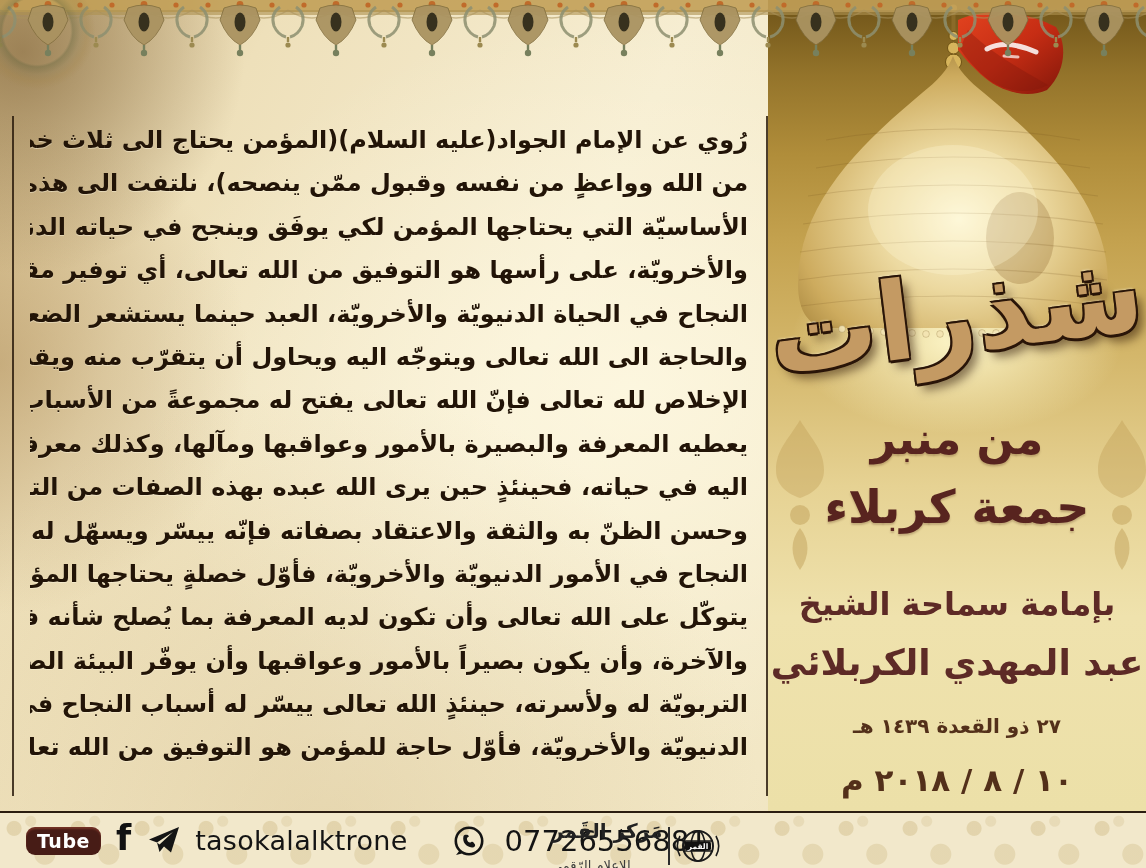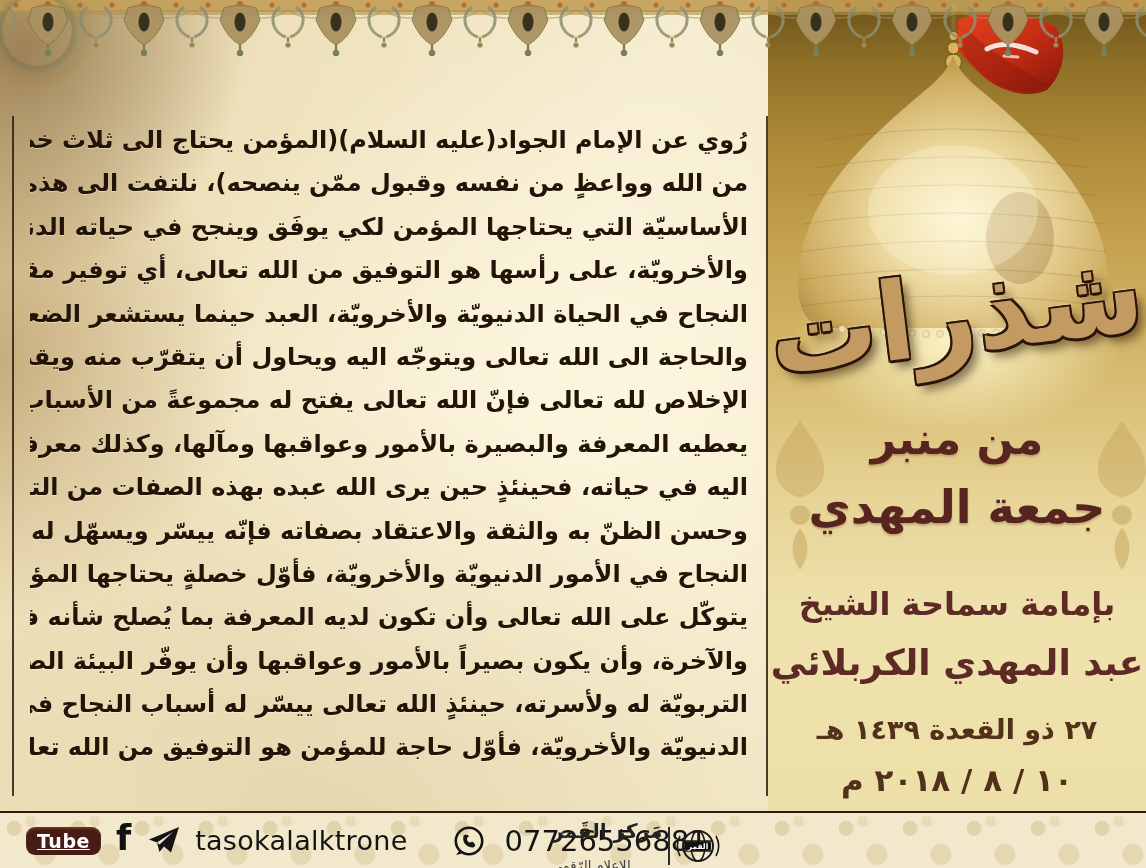--- a/index.html
+++ b/index.html
@@ -26,21 +26,21 @@
     transform:rotate(-7deg);
     text-shadow:2px 2px 0 #2a1508,-2px -2px 0 #2a1508,2px -2px 0 #2a1508,
                 -2px 2px 0 #2a1508,0 3px 0 #2a1508,6px 8px 10px rgba(40,15,0,.5),
                 -1px -3px 2px rgba(255,255,240,.35);
     letter-spacing:4px;
   }
   .minbar{top:413px; font-size:44px; font-weight:bold; color:#58241f; text-shadow:0 2px 2px rgba(80,40,20,.25);}
   .jumaa{top:480px; font-size:46px; font-weight:bold; color:#58241f; text-shadow:0 2px 2px rgba(80,40,20,.25);}
   .imama1{top:585px; font-size:32px; font-weight:bold; color:#5d2a26;}
   .imama2{top:642px; font-size:36px; font-weight:bold; color:#5d2a26;}
-  .hijri{top:714px; font-size:27px; font-weight:bold; color:#53301a;}
+  .hijri{top:714px; font-size:20px; font-weight:bold; color:#53301a;}
   .gregorian{top:762px; font-size:31px; font-weight:bold; color:#53301a;}
   .side-orn{position:absolute; opacity:.40;}
   
   .top-border{position:absolute; top:0; left:0; width:1146px; height:58px;}
   .corner-medallion{
     position:absolute; left:-22px; top:-28px; width:118px; height:118px; border-radius:50%;
     background:radial-gradient(circle, rgba(95,100,62,0) 40%, rgba(95,100,62,.5) 43%, rgba(95,100,62,.15) 52%, rgba(160,130,70,.35) 60%, rgba(160,130,70,0) 70%);
     opacity:.7;
   }
   
@@ -62,21 +62,20 @@
       radial-gradient(circle at 70% 75%, rgba(208,188,136,.38) 10px, rgba(208,188,136,0) 11px),
       radial-gradient(circle at 48% 15%, rgba(208,188,136,.30) 5px, rgba(208,188,136,0) 6px),
       #f2e8cb;
     background-size:64px 55px;
   }
   .footer-left{position:absolute; left:26px; top:0; height:55px; display:flex; align-items:center; gap:15px;}
   .yt-badge{
     background:#471c16; color:#fff; font-weight:bold; font-size:19px;
     padding:3px 11px; border-radius:9px; letter-spacing:.5px;
     box-shadow:inset 0 2px 2px rgba(255,120,90,.25);
-    text-decoration:underline;
   }
   .fb{font-size:35px; font-weight:800; color:#121212; margin-top:-6px;}
   .handle{font-size:27px; color:#141414; letter-spacing:.3px;text-align:center;}
   .phone{font-size:29px; color:#141414; font-weight:500; margin-left:4px;}
   .logo{position:absolute; left:552px; top:6px; display:flex; align-items:center; gap:6px;}
   .logo-texts{display:flex; flex-direction:column; align-items:flex-end; direction:rtl; text-align:left;}
   .logo-title{font-size:20px; font-weight:bold; color:#222;}
   .logo-sub{font-size:13px; color:#3b3b3b; margin-top:15px;}
   .logo-bar{width:2px; height:38px; background:#2c2c2c;}
   svg{display:block;}
@@ -165,21 +164,21 @@
   <svg class="side-orn" style="left:1094px;top:420px;" width="56" height="150" viewBox="0 0 56 150">
     <g fill="#b8944a">
         <path d="M28,0 C40,20 52,30 52,50 C52,66 40,74 28,78 C16,74 4,66 4,50 C4,30 16,20 28,0Z" opacity=".8"></path>
     <circle cx="28" cy="95" r="10"></circle>
         <path d="M28,108 C38,120 38,136 28,150 C18,136 18,120 28,108Z"></path>
       </g>
   </svg>
 
   <div class="rp-text calligraphy">شذرات</div>
   <div class="rp-text minbar">من منبر</div>
-  <div class="rp-text jumaa">جمعة المهدي</div>
+  <div class="rp-text jumaa">جمعة كربلاء</div>
   <div class="rp-text imama1">بإمامة سماحة الشيخ</div>
   <div class="rp-text imama2">عبد المهدي الكربلائي</div>
   <div class="rp-text hijri">٢٧ ذو القعدة ١٤٣٩ هـ</div>
   <div class="rp-text gregorian">١٠ / ٨ / ٢٠١٨ م</div>
 
   <div class="rules rule-left"></div>
   <div class="rules rule-right"></div>
 
   <div class="body-text">
     <div class="body-line">رُوي عن الإمام الجواد(عليه السلام)(المؤمن يحتاج الى ثلاث خصال، توفيقٍ</div>

